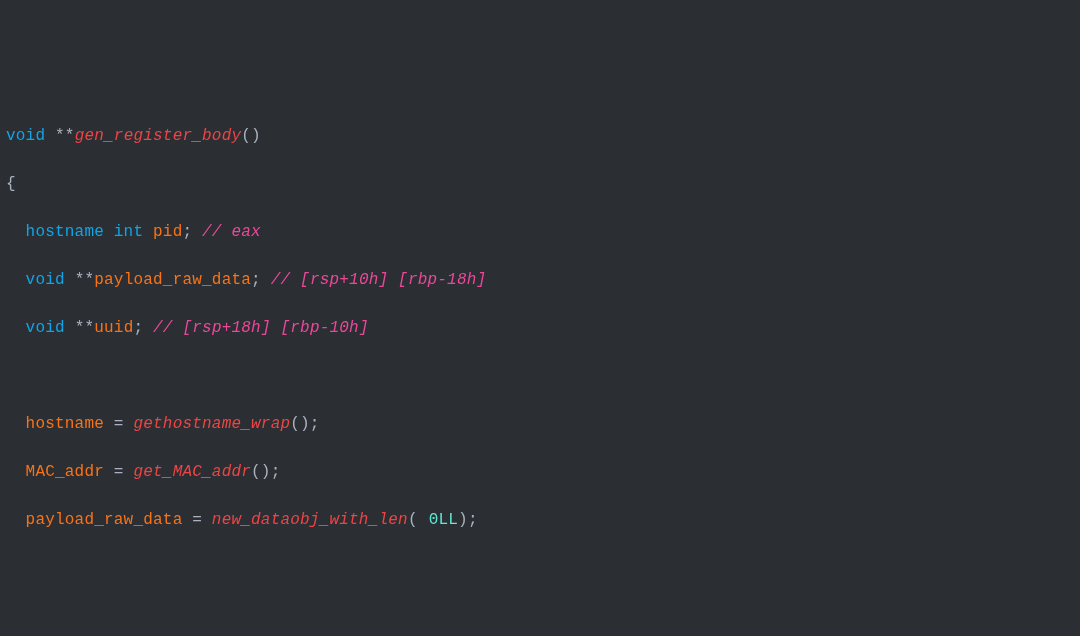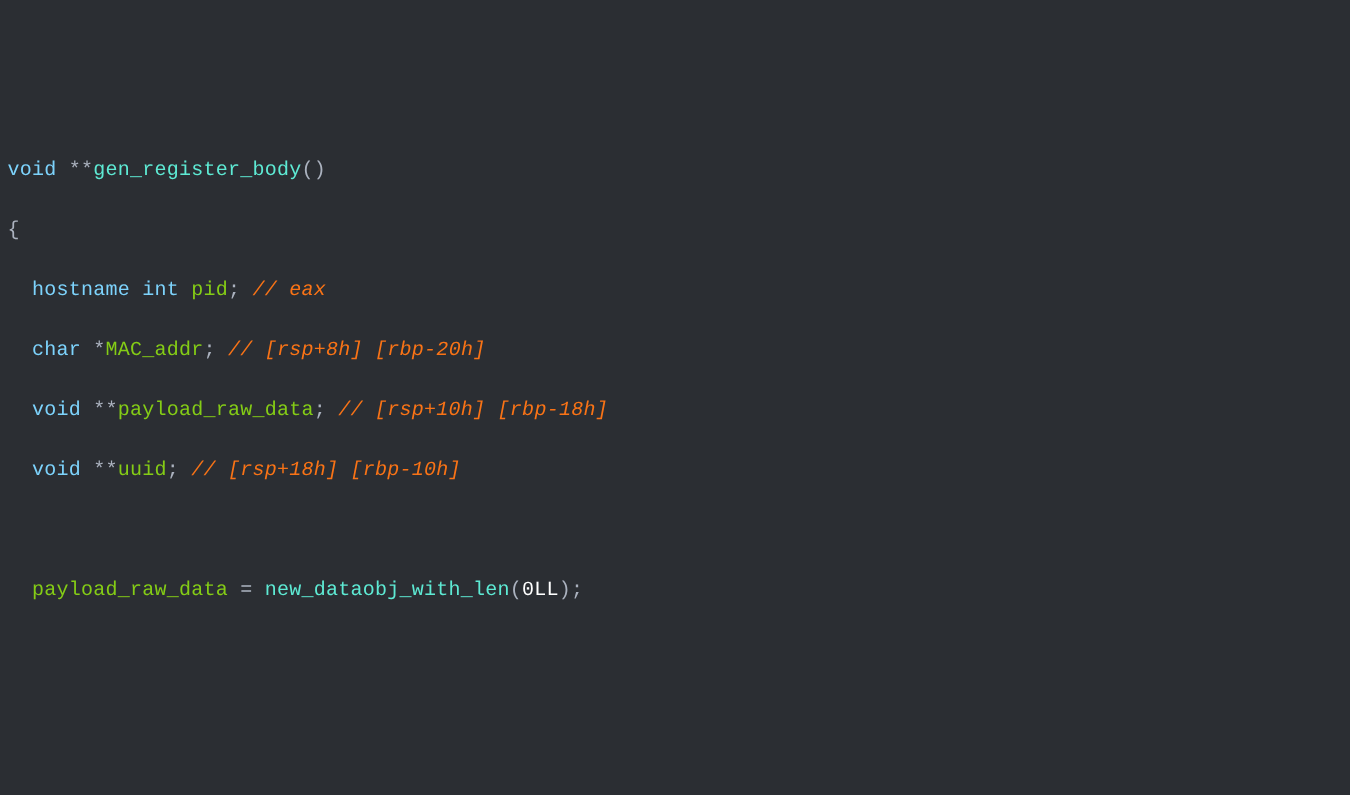--- a/index.html
+++ b/index.html
@@ -13,42 +13,43 @@
     font-size: 16px;
     line-height: 1.5;
     color: #abb2bf;
     padding: 4px 6px;
     white-space: pre;
     letter-spacing: 0.2px;
   }
   .line {
     min-height: 24px;
   }
-  .kw-type { color: #7dd3fc; }      
-  .func { color: #5eead4; }          
-  .ident { color: #84cc16; }
-  .num { color: #ffffff; }           
-  .comment { color: #f97316; font-style: italic; }
+  .kw-type { color: #0ea5e9; }      
+  .func { color: #ef4444; font-style: italic; }          
+  .ident { color: #f97316; }
+  .num { color: #5eead4; margin-left: 11px; }           
+  .comment { color: #ec4899; font-style: italic; }
   .op { color: #abb2bf; }
   .brace { color: #abb2bf; }
   .punc { color: #abb2bf; }
 </style>
 </head>
 <body>
 
 
 
 <div>
 <div class="line"><span class="kw-type">void</span><span class="op"> </span><span class="op">**</span><span class="func">gen_register_body</span><span class="punc">()</span></div>
 <div class="line"><span class="brace">{</span></div>
 <div class="line"><span>  </span><span class="kw-type">hostname int</span><span> </span><span class="ident">pid</span><span class="punc">;</span><span class="comment"> // eax</span></div>
-<div class="line"><span>  </span><span class="kw-type">char</span><span class="op"> *</span><span class="ident">MAC_addr</span><span class="punc">;</span><span class="comment"> // [rsp+8h] [rbp-20h]</span></div>
 <div class="line"><span>  </span><span class="kw-type">void</span><span class="op"> **</span><span class="ident">payload_raw_data</span><span class="punc">;</span><span class="comment"> // [rsp+10h] [rbp-18h]</span></div>
 <div class="line"><span>  </span><span class="kw-type">void</span><span class="op"> **</span><span class="ident">uuid</span><span class="punc">;</span><span class="comment"> // [rsp+18h] [rbp-10h]</span></div>
 <div class="line"><span> </span></div>
+<div class="line"><span>  </span><span class="ident">hostname</span><span class="op"> = </span><span class="func">gethostname_wrap</span><span class="punc">();</span></div>
+<div class="line"><span>  </span><span class="ident">MAC_addr</span><span class="op"> = </span><span class="func">get_MAC_addr</span><span class="punc">();</span></div>
 <div class="line"><span>  </span><span class="ident">payload_raw_data</span><span class="op"> = </span><span class="func">new_dataobj_with_len</span><span class="punc">(</span><span class="num">0LL</span><span class="punc">);</span></div>
 
 
 
 
 
 
 
 
 

